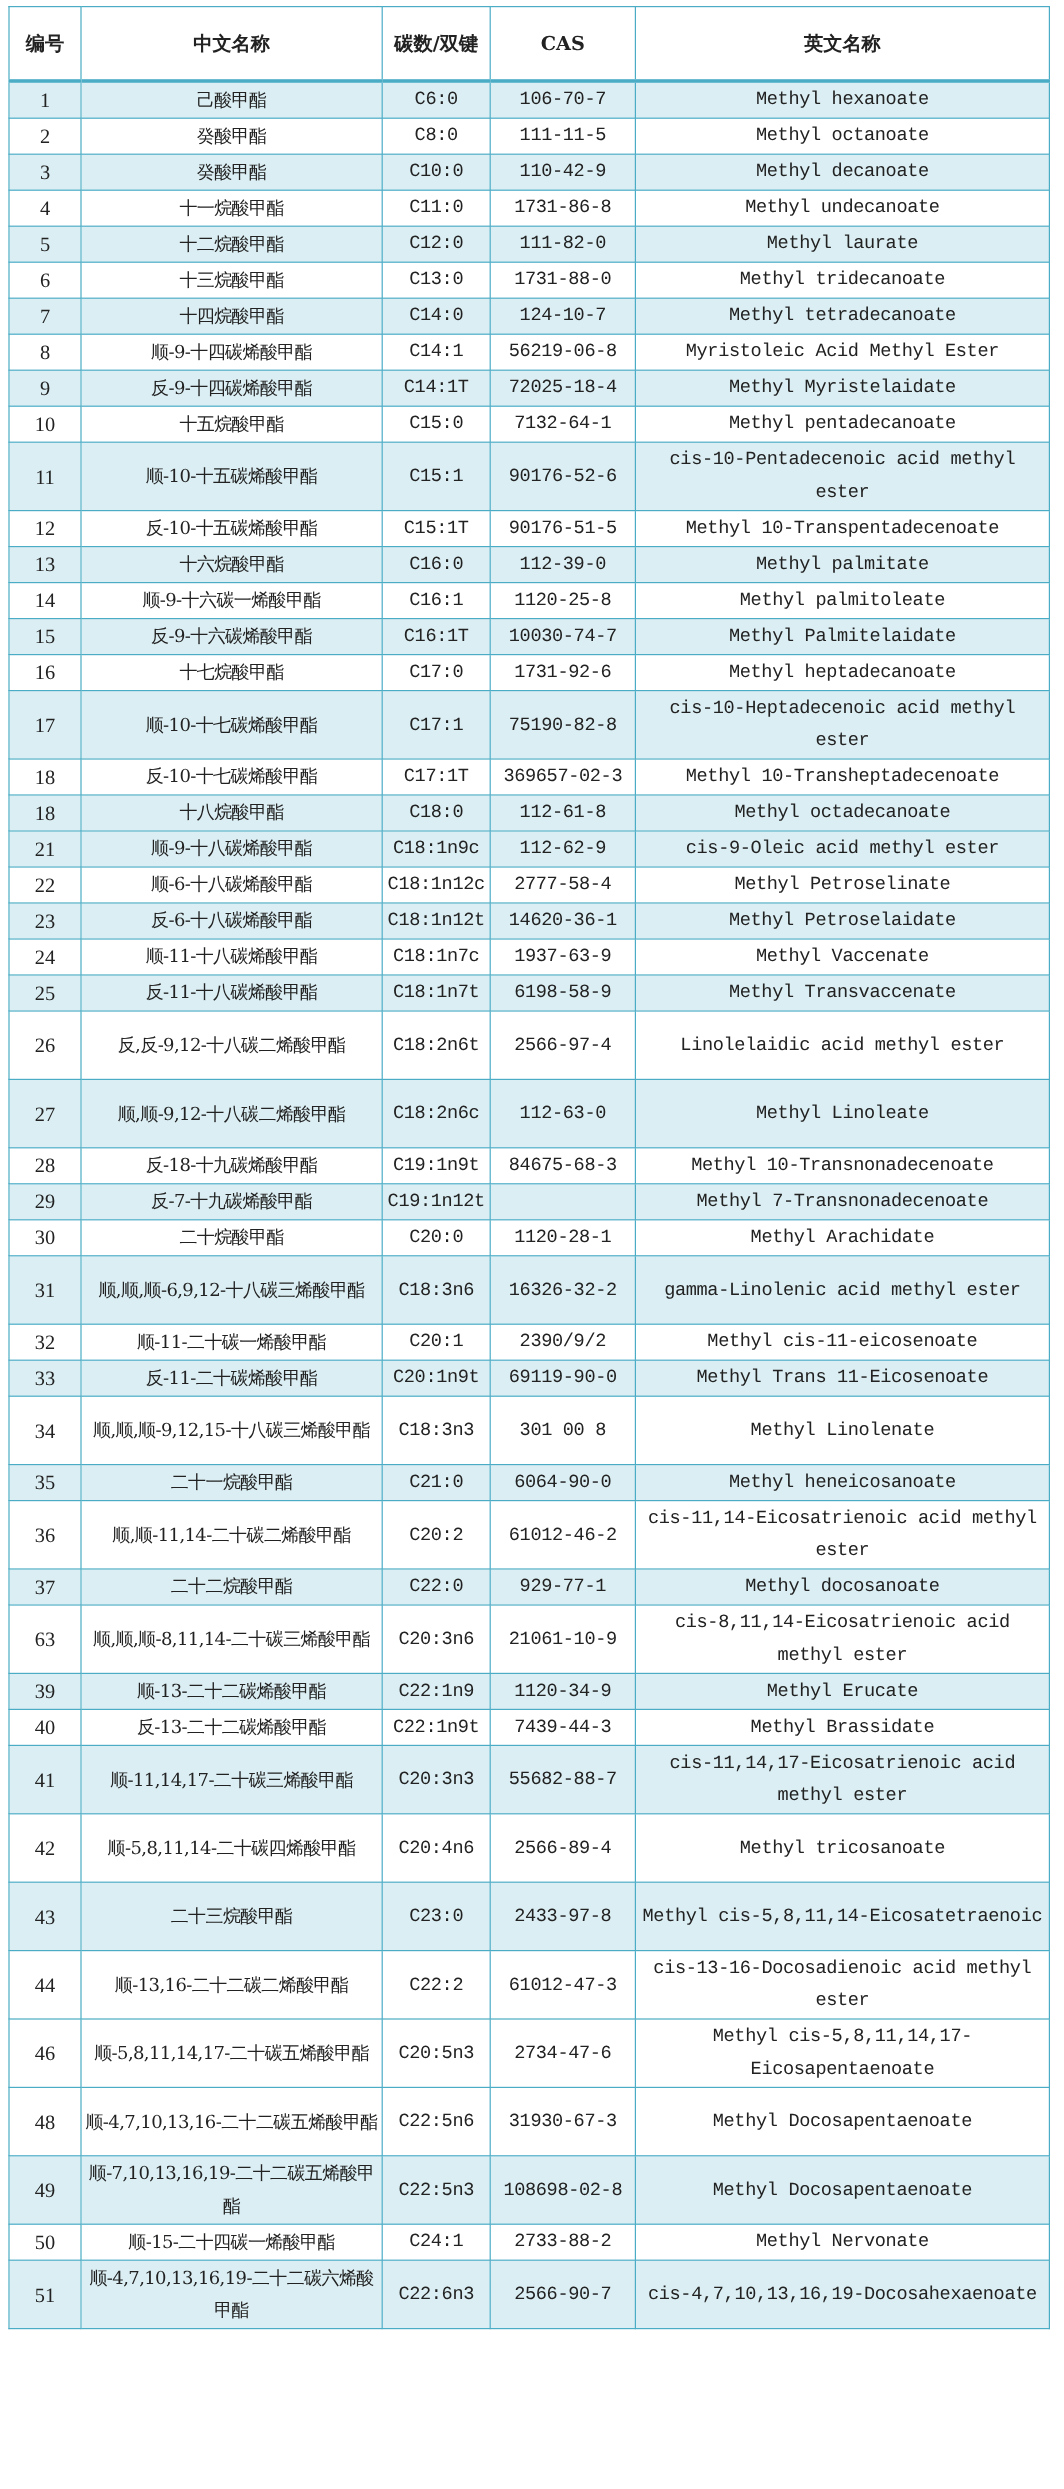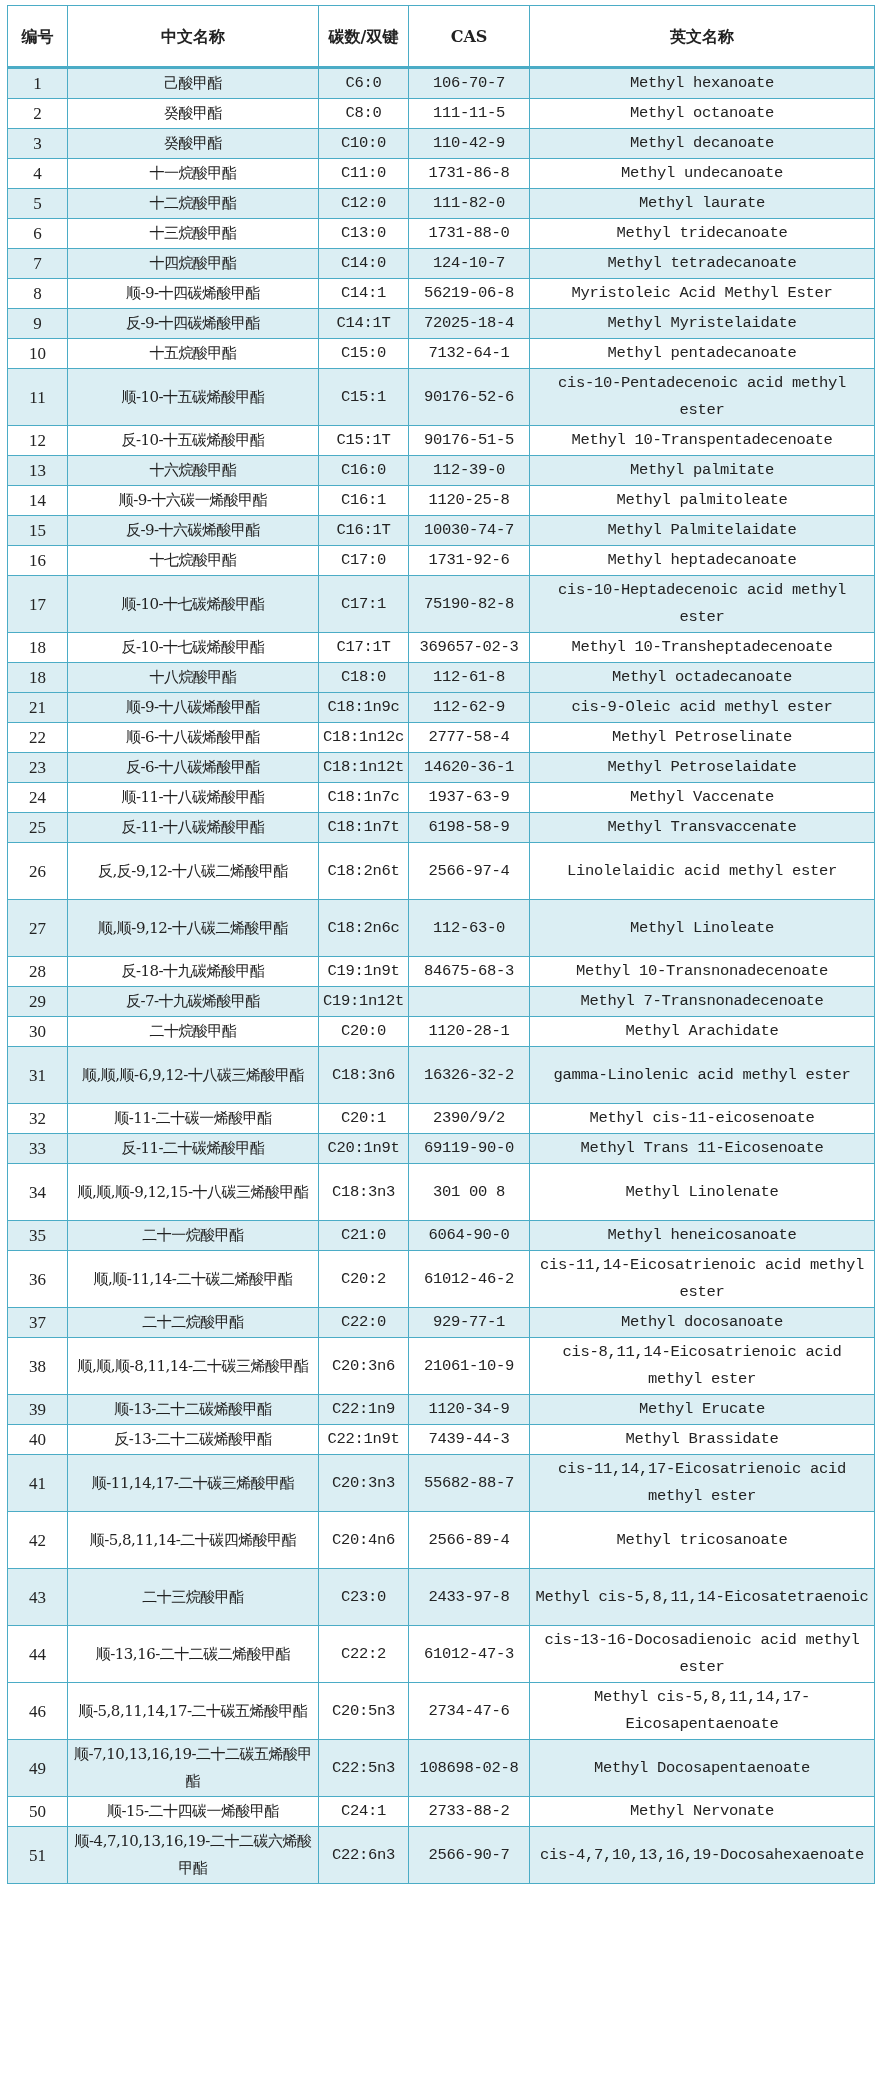--- a/index.html
+++ b/index.html
@@ -312,21 +312,21 @@
         <td class="en">cis-11,14-Eicosatrienoic acid methyl ester</td>
       </tr>
       <tr class="single shade">
         <td class="no">37</td>
         <td class="cn">二十二烷酸甲酯</td>
         <td class="cb">C22:0</td>
         <td class="cas">929-77-1</td>
         <td class="en">Methyl docosanoate</td>
       </tr>
       <tr class="double plain">
-        <td class="no">38</td>
+        <td class="no">63</td>
         <td class="cn">顺,顺,顺-8,11,14-二十碳三烯酸甲酯</td>
         <td class="cb">C20:3n6</td>
         <td class="cas">21061-10-9</td>
         <td class="en">cis-8,11,14-Eicosatrienoic acid methyl ester</td>
       </tr>
       <tr class="single shade">
         <td class="no">39</td>
         <td class="cn">顺-13-二十二碳烯酸甲酯</td>
         <td class="cb">C22:1n9</td>
         <td class="cas">1120-34-9</td>
@@ -367,20 +367,27 @@
         <td class="cas">61012-47-3</td>
         <td class="en">cis-13-16-Docosadienoic acid methyl ester</td>
       </tr>
       <tr class="double plain">
         <td class="no">46</td>
         <td class="cn">顺-5,8,11,14,17-二十碳五烯酸甲酯</td>
         <td class="cb">C20:5n3</td>
         <td class="cas">2734-47-6</td>
         <td class="en">Methyl cis-5,8,11,14,17-Eicosapentaenoate</td>
       </tr>
+      <tr class="double plain">
+        <td class="no">48</td>
+        <td class="cn">顺-4,7,10,13,16-二十二碳五烯酸甲酯</td>
+        <td class="cb">C22:5n6</td>
+        <td class="cas">31930-67-3</td>
+        <td class="en">Methyl Docosapentaenoate</td>
+      </tr>
       <tr class="double shade">
         <td class="no">49</td>
         <td class="cn">顺-7,10,13,16,19-二十二碳五烯酸甲酯</td>
         <td class="cb">C22:5n3</td>
         <td class="cas">108698-02-8</td>
         <td class="en">Methyl Docosapentaenoate</td>
       </tr>
       <tr class="single plain">
         <td class="no">50</td>
         <td class="cn">顺-15-二十四碳一烯酸甲酯</td>

